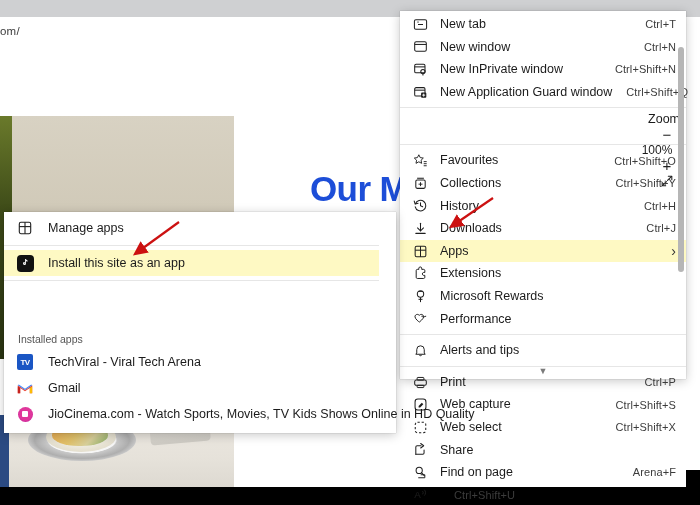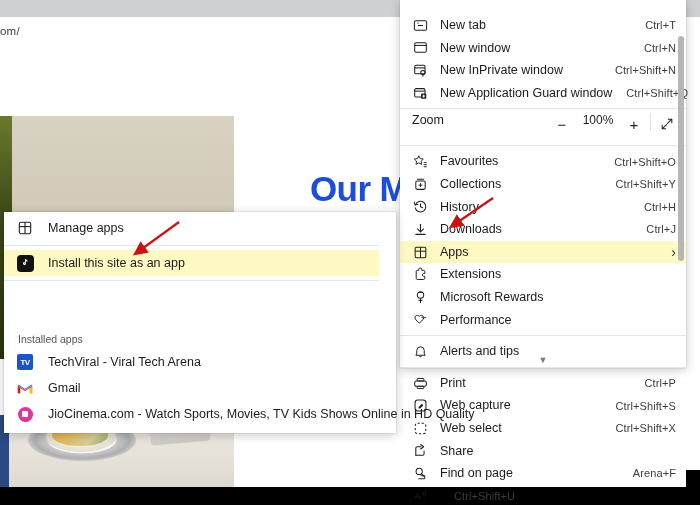--- a/index.html
+++ b/index.html
@@ -126,25 +126,25 @@
   .mrow .lbl{flex:1 1 auto;font-size:12.5px;line-height:1;}
   .mrow .acc{
     font-size:11px;color:#3c3c3c;margin-left:14px;letter-spacing:.1px;
   }
   .mrow.hl{background:#fef9c3;}
   .mrow.dis .lbl,.mrow.dis .ico{color:#b4b4b4;}
   .sep{height:1px;background:#e6e6e6;margin:4px 0;}
 
   
   #main-menu{
-    left:400px;top:0;width:286px;height:368px;padding-top:14px;box-sizing:border-box;
+    left:400px;top:11px;width:286px;height:368px;padding-top:2px;box-sizing:border-box;
   }
   #main-menu .mrow{height:22.6px;}
   #zoom-row{
-    display:flex;align-items:flex-start;height:28px;padding:0 6px 0 12px;
+    display:flex;align-items:flex-end;height:28px;padding:0 6px 0 12px;flex-direction:column;
   }
   #zoom-row .zlbl{flex:1 1 auto;font-size:12.5px;}
   .zbtn{
     width:26px;height:22px;display:flex;align-items:center;justify-content:center;
     font-size:15px;color:#222;
   }
   #zoom-val{width:46px;text-align:center;font-size:12px;color:#1b1b1b;}
   .zdiv{width:1px;height:18px;background:#e0e0e0;margin:0 3px;}
   #menu-scroll-track{
     position:absolute;right:1px;top:34px;width:9px;height:450px;background:transparent;

